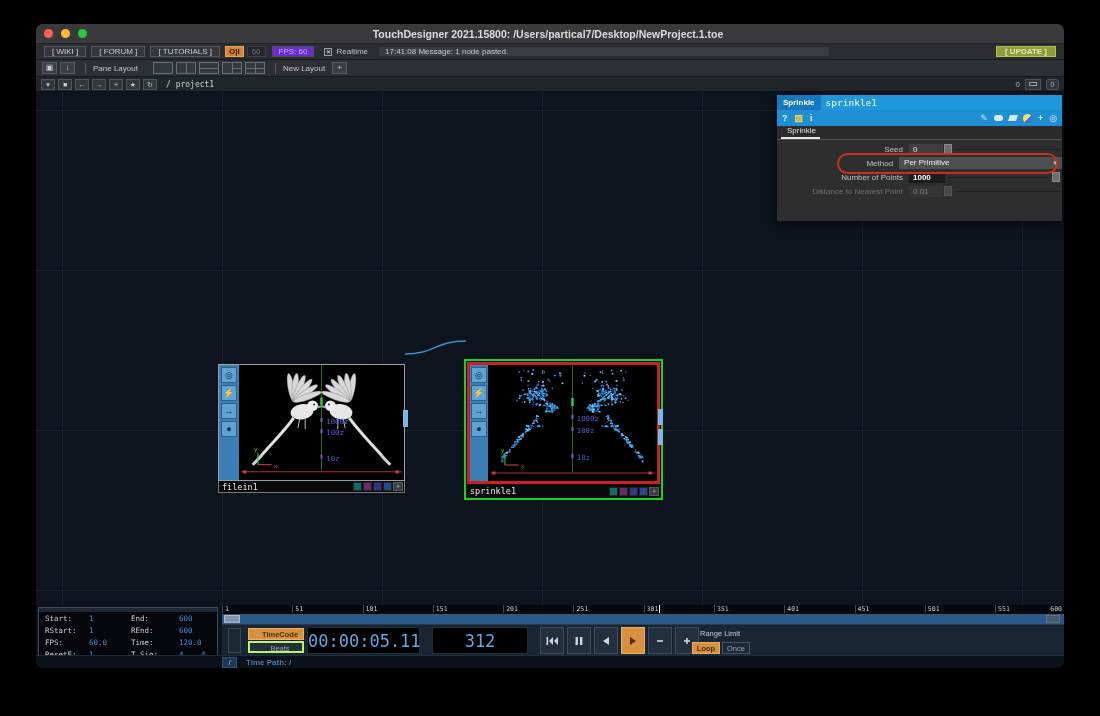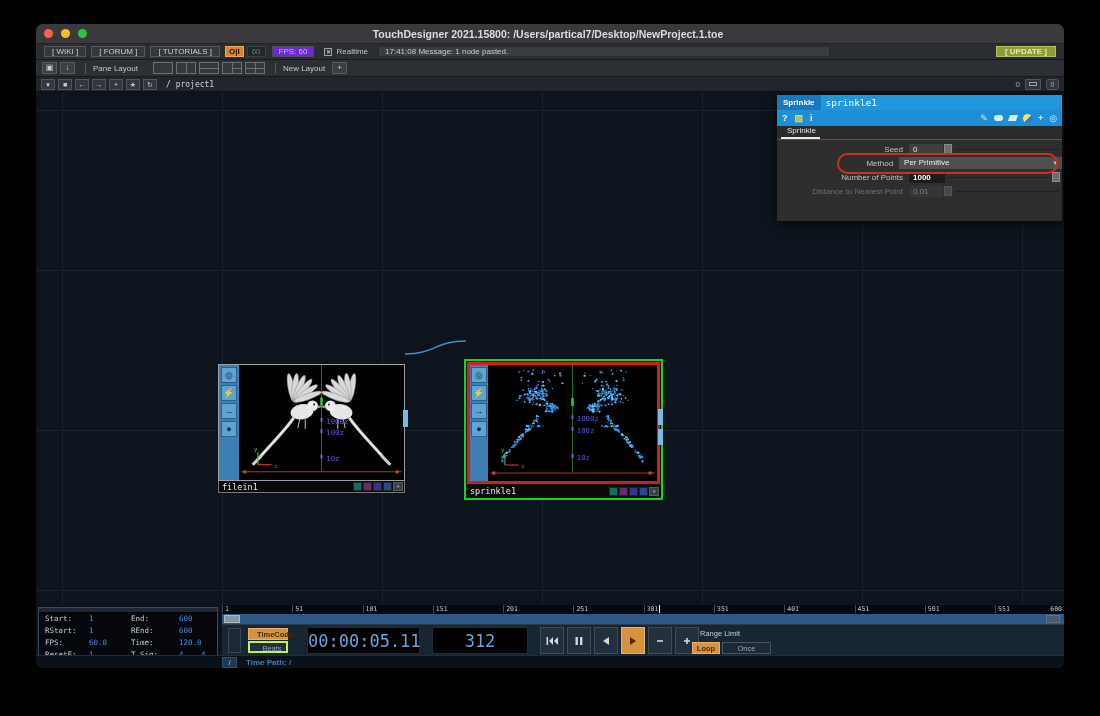--- a/index.html
+++ b/index.html
@@ -149,36 +149,36 @@
           color:#c2cbd8; font-size:6.5px; line-height:9px; font-family:"DejaVu Sans Mono",monospace; }
   #playhead { position:absolute; top:0; width:1px; height:9px; background:#eef3f8; }
 
   #blueband { position:absolute; left:186px; top:9px; width:842px; height:10px; background:#2b5a88; }
   #bb-left { position:absolute; left:2px; top:1px; width:16px; height:8px; background:#8a97a6; border:1px solid #aeb9c6; }
   #bb-right { position:absolute; right:4px; top:1px; width:14px; height:8px; background:#4a5b6e; border:1px solid #5e7082; }
 
   #transport { position:absolute; left:186px; top:19px; width:842px; height:31px;
                background:#182634; border-top:1px solid #2c3a4c; }
   #tl-handle { position:absolute; left:6px; top:3px; width:13px; height:25px; background:#1d2835; border:1px solid #38465a; }
-  .tc-btn { position:absolute; left:26px; width:40px; height:12px; font-size:7.5px; text-align:center;
+  .tc-btn { position:absolute; left:26px; width:56px; height:12px; font-size:7.5px; text-align:center;
             line-height:11px; font-weight:bold;padding-left:8px; }
   #btn-timecode { top:3px; background:#d8913c; color:#4a2d08; border:1px solid #e8b06a; }
   #btn-beats { top:16px; background:#232e3c; color:#97a4b4; border:2px solid #bef264; font-weight:normal; }
   .bigdisp { position:absolute; top:2px; height:27px; background:#000; color:#6ba3dd;
              font-size:17px; text-align:center; line-height:27px; border:1px solid #1d2b3a; }
   #disp-time { left:85px; width:113px; }
   #disp-frame { left:210px; width:96px; }
   .pbbtn { position:absolute; top:2px; width:24px; height:27px; background:#242f3d; border:1px solid #3c4c60;
            display:flex; align-items:center; justify-content:center; }
   .pbbtn svg { display:block; }
   #btn-play { background:#d8913c; border-color:#e8b06a; }
   #rl-label { position:absolute; left:478px; top:4px; font-size:7.5px; color:#c3cdd8; }
   .rlbtn { position:absolute; top:17px; height:12px; font-size:7.5px; text-align:center; line-height:11px; }
   #btn-loop { left:470px; width:28px; background:#d8913c; color:#4a2d08; border:1px solid #e8b06a; font-weight:bold; }
-  #btn-once { left:500px; width:49px; background:#1e2936; color:#9aa7b6; border:1px solid #44556a; }
+  #btn-once { left:500px; width:28px; background:#1e2936; color:#9aa7b6; border:1px solid #44556a; }
 
   #timepath { position:absolute; left:0; top:50px; width:1028px; height:13px; background:#0a1118;
               border-top:1px solid #1f2c3a; }
   #tp-btn { position:absolute; left:186px; top:1px; width:15px; height:11px; background:#1b3a57;
             border:1px solid #2d5070; color:#9fc3e0; font-size:8px; line-height:9px; text-align:center; }
   #tp-text { position:absolute; left:210px; top:2px; font-size:8px; font-weight:bold; color:#4d7ca8; }
 </style>
 </head>
 <body>
 

